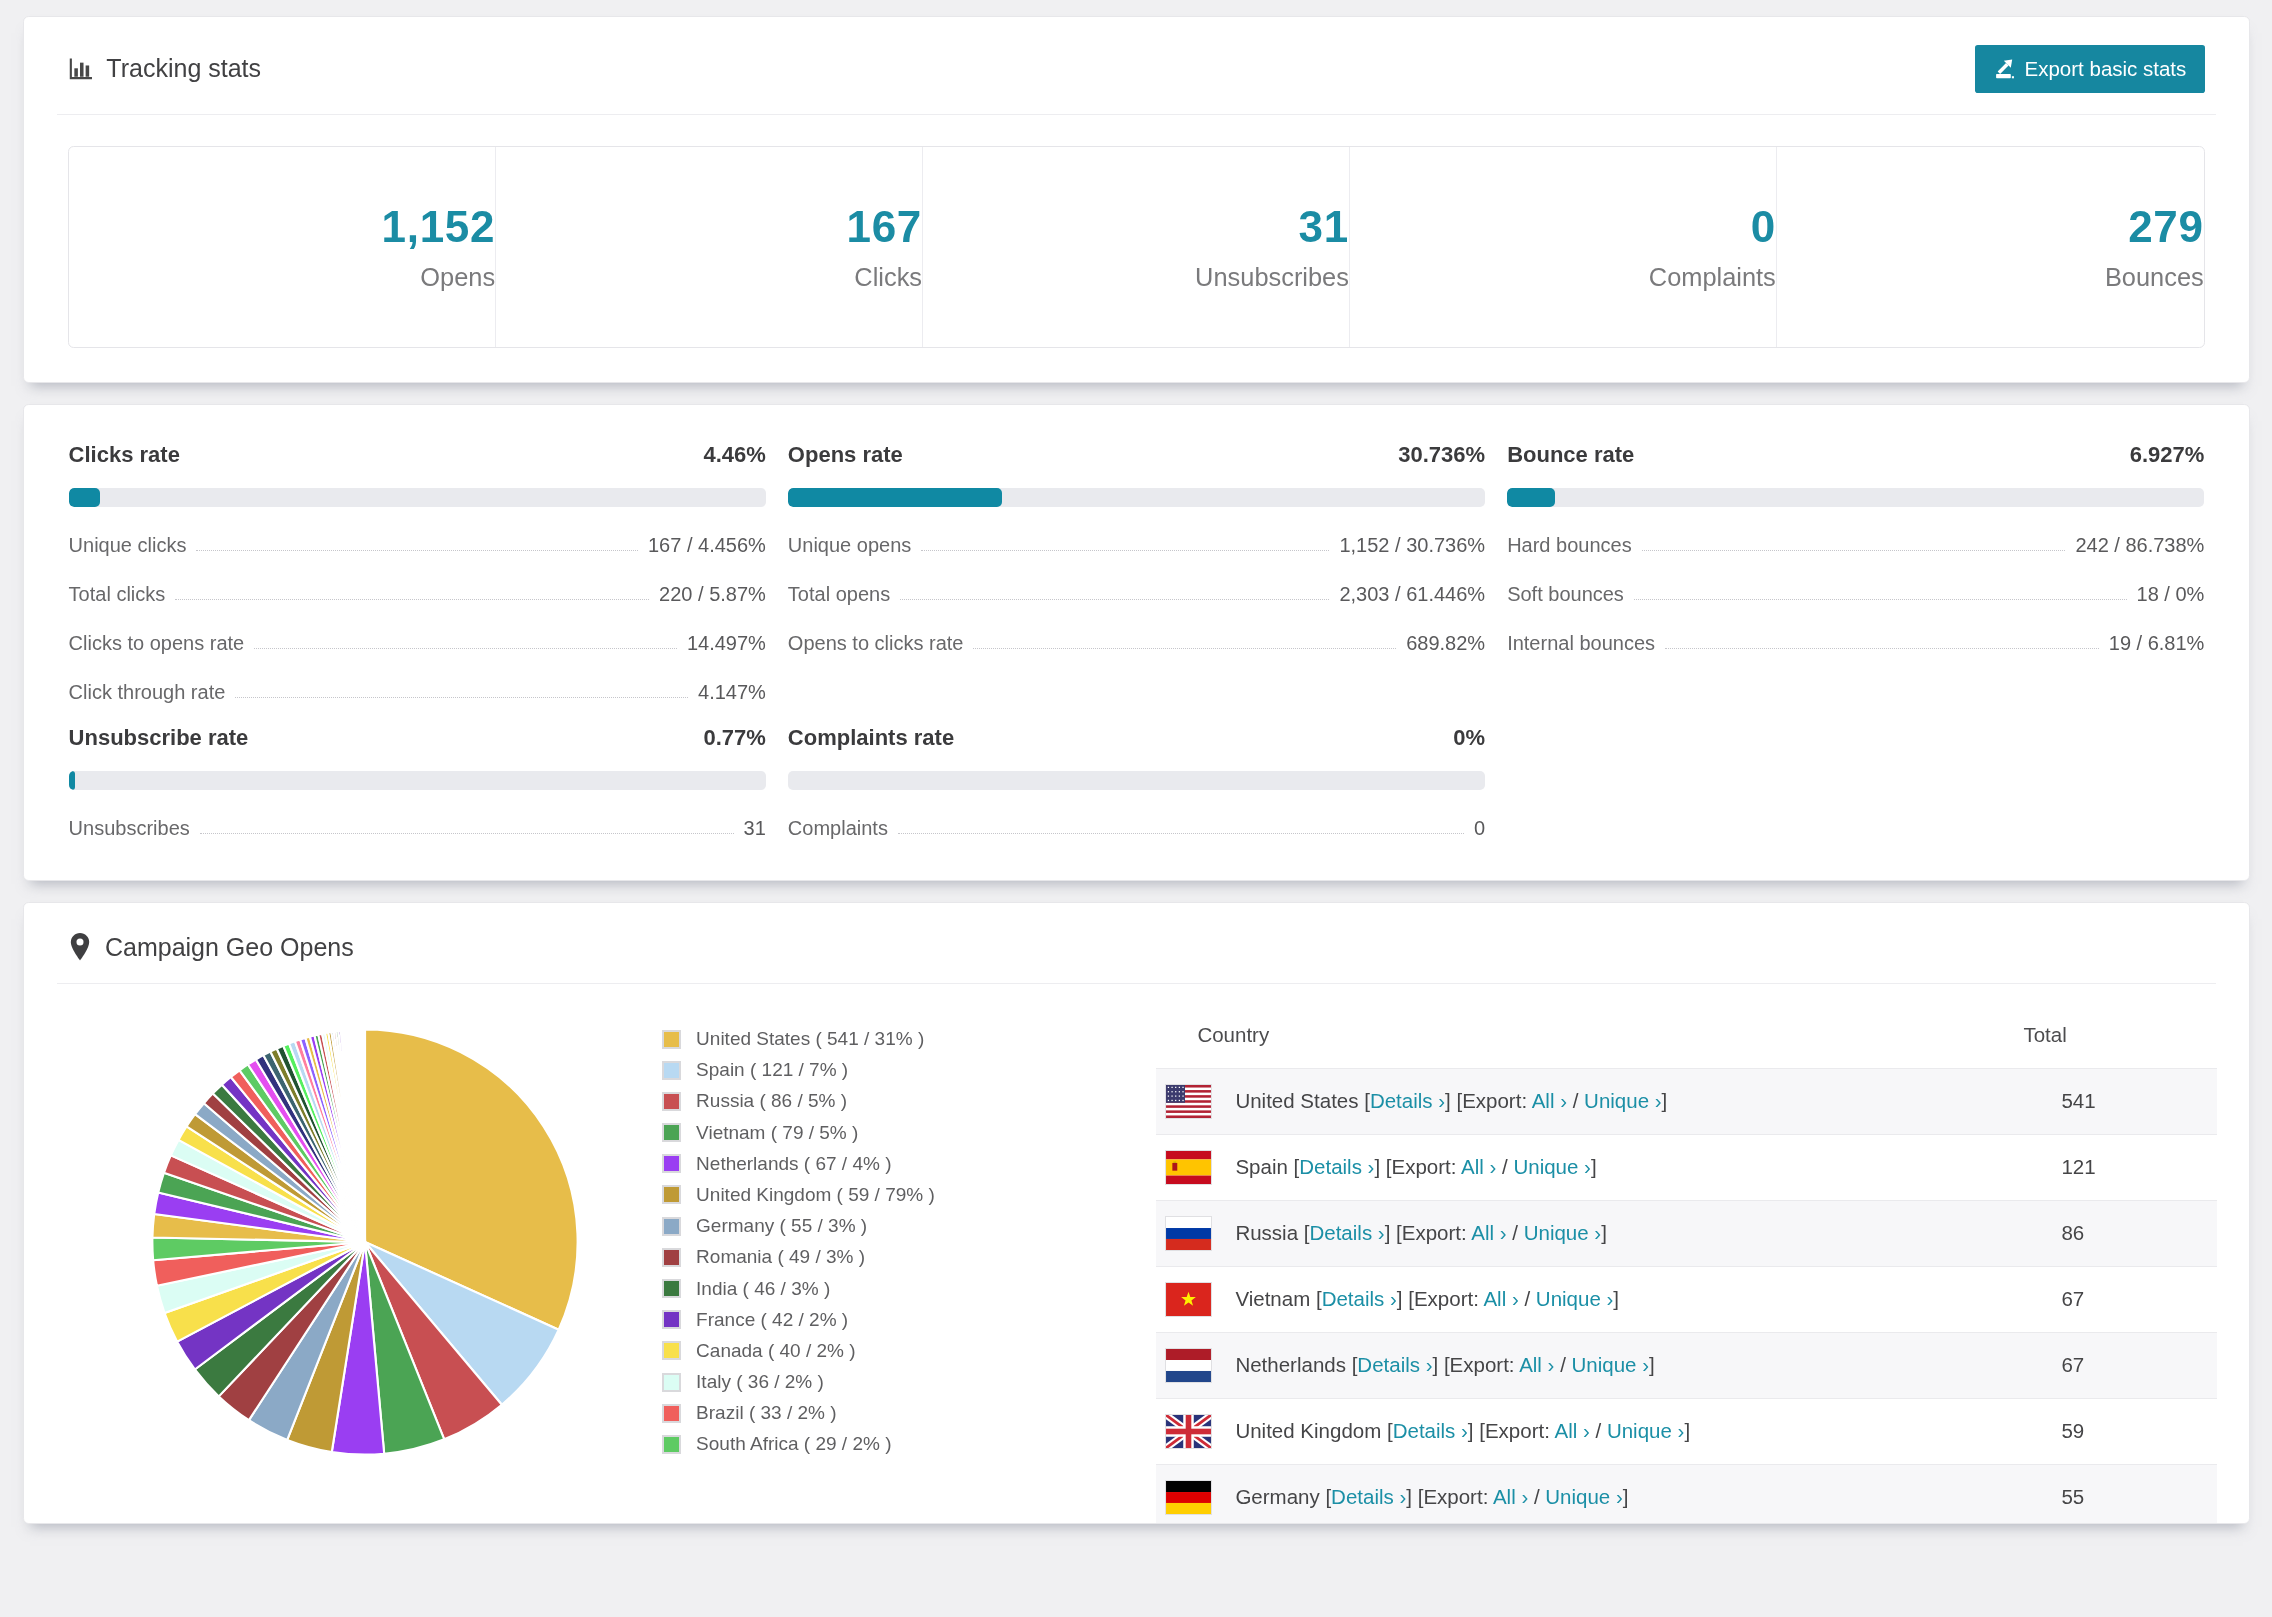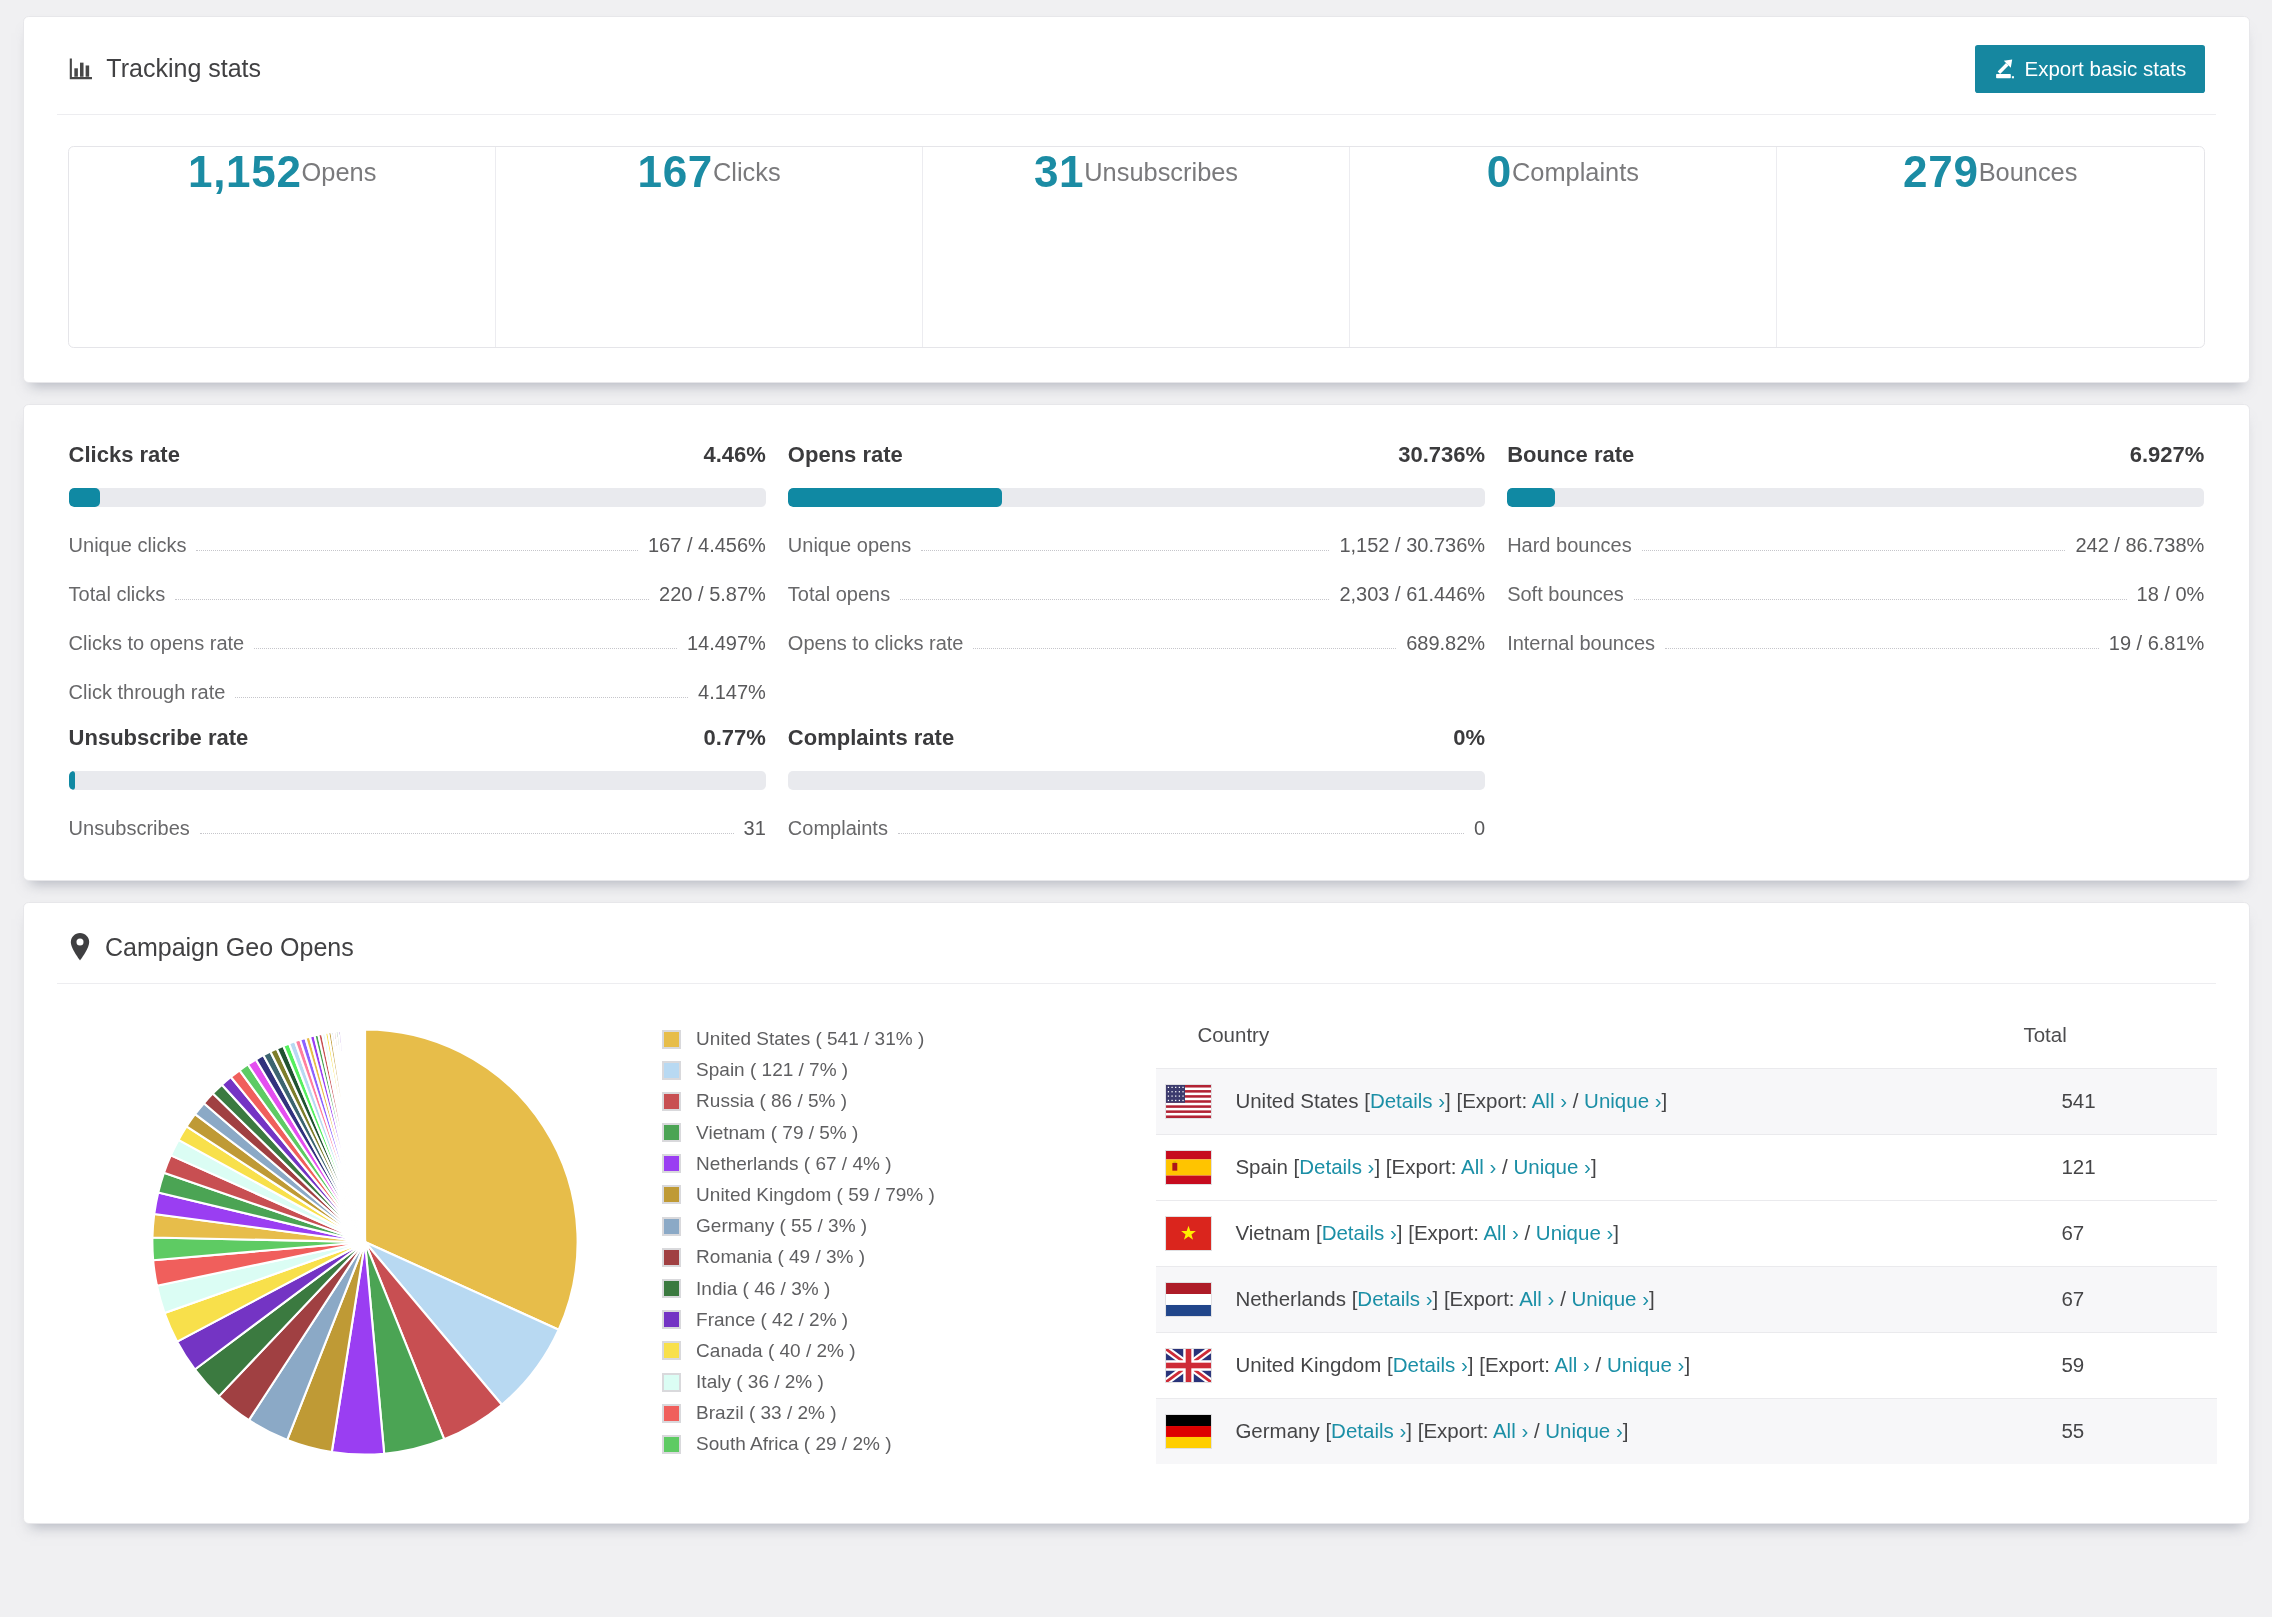--- a/index.html
+++ b/index.html
@@ -28,21 +28,21 @@
     font-size:20.5px; font-family:inherit;
     padding:12px 18.4px; border-radius:2.8px;
   }
   .head-divider { border:none; border-top:0.7px solid #ededf0; margin:0 1.4px; }
   .stats-row {
     margin:31px 12.7px 0;
     border:0.7px solid #e5e5e9; border-radius:5.6px;
     display:grid; grid-template-columns:repeat(5,1fr);
     height:202px; overflow:hidden;
   }
-  .stat-box { display:flex; justify-content:center; align-items:flex-start; border-right:0.7px solid #ececf0; }
+  .stat-box { display:flex; flex-direction:column; justify-content:center; align-items:flex-end; border-right:0.7px solid #ececf0; }
   .stat-box:last-child { border-right:none; }
   .stat-value { font-size:44px; font-weight:bold; color:#1b8ca4; letter-spacing:0.7px; }
   .stat-label { font-size:25.4px; color:#7a7a7c; margin-top:11.3px; }
   
   .card2 {
     margin-top:21px; padding:37px 45px 41px;
     display:grid; grid-template-columns:repeat(3,1fr);
     column-gap:44px; row-gap:51px;gap:22px;
   }
   .rate-head { display:flex; justify-content:space-between; align-items:baseline; font-size:22px; font-weight:bold; color:#3b3b3d; }
@@ -435,20 +435,29 @@
             <svg width="45" height="33" viewBox="0 0 64 47" class="flag">
               <rect x="0" y="0" width="64" height="12" fill="#c60b1e"></rect>
               <rect x="0" y="12" width="64" height="23" fill="#ffc400"></rect>
               <rect x="0" y="35" width="64" height="12" fill="#c60b1e"></rect>
               <rect x="9" y="17" width="7" height="11" fill="#ad1519"></rect>
               <rect x="10.5" y="15" width="4" height="2" fill="#c8b100"></rect>
             </svg>
             <span class="name-cell">Spain [<a class="lnk">Details ›</a>] [Export: <a class="lnk">All ›</a> / <a class="lnk">Unique ›</a>]</span>
             <span class="total-cell">121</span>
           </div>
+          <div class="gt-row odd">
+            <svg width="45" height="33" viewBox="0 0 64 47" class="flag">
+              <rect x="0" y="0" width="64" height="15.7" fill="#ffffff"></rect>
+              <rect x="0" y="15.7" width="64" height="15.6" fill="#0039a6"></rect>
+              <rect x="0" y="31.3" width="64" height="15.7" fill="#d52b1e"></rect>
+            </svg>
+            <span class="name-cell">Russia [<a class="lnk">Details ›</a>] [Export: <a class="lnk">All ›</a> / <a class="lnk">Unique ›</a>]</span>
+            <span class="total-cell">86</span>
+          </div>
           <div class="gt-row">
             <svg width="45" height="33" viewBox="0 0 64 47" class="flag">
               <rect x="0" y="0" width="64" height="47" fill="#da251d"></rect>
               <path d="M32,12.5 L34.6,19.9 L42.5,20.1 L36.2,24.9 L38.5,32.4 L32,27.9 L25.5,32.4 L27.8,24.9 L21.5,20.1 L29.4,19.9 Z" fill="#ffef00"></path>
             </svg>
             <span class="name-cell">Vietnam [<a class="lnk">Details ›</a>] [Export: <a class="lnk">All ›</a> / <a class="lnk">Unique ›</a>]</span>
             <span class="total-cell">67</span>
           </div>
           <div class="gt-row odd">
             <svg width="45" height="33" viewBox="0 0 64 47" class="flag">

